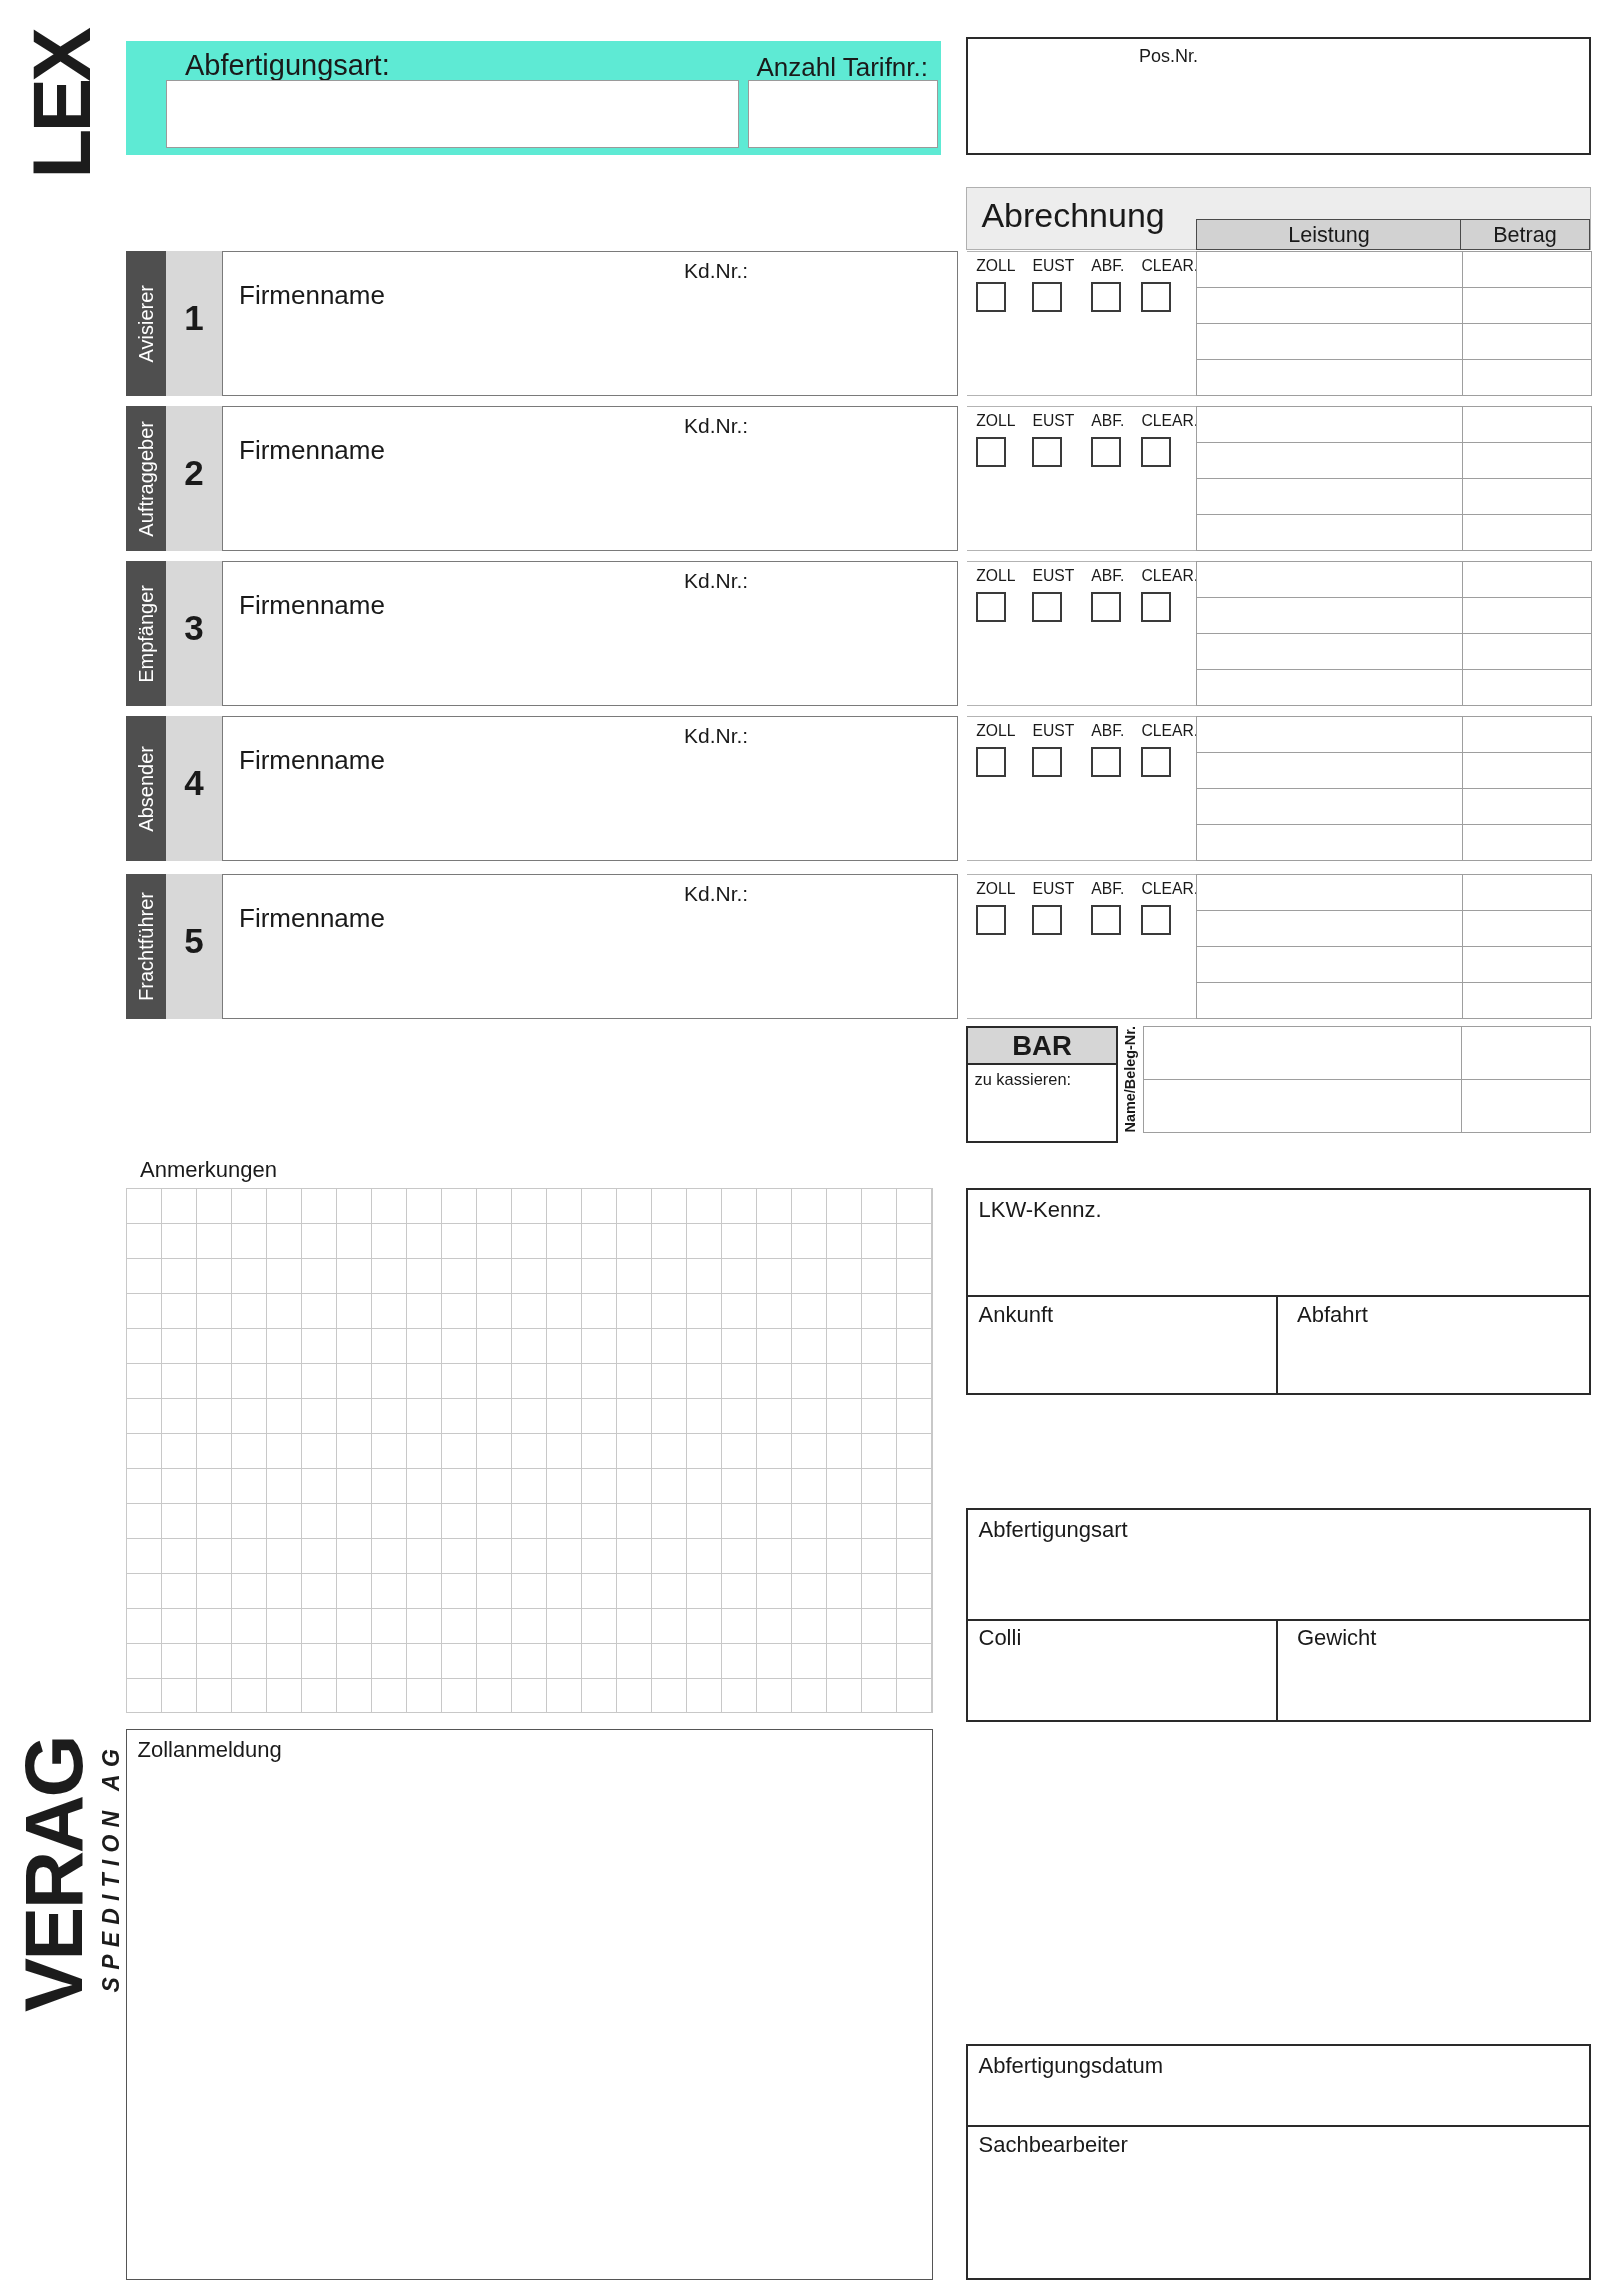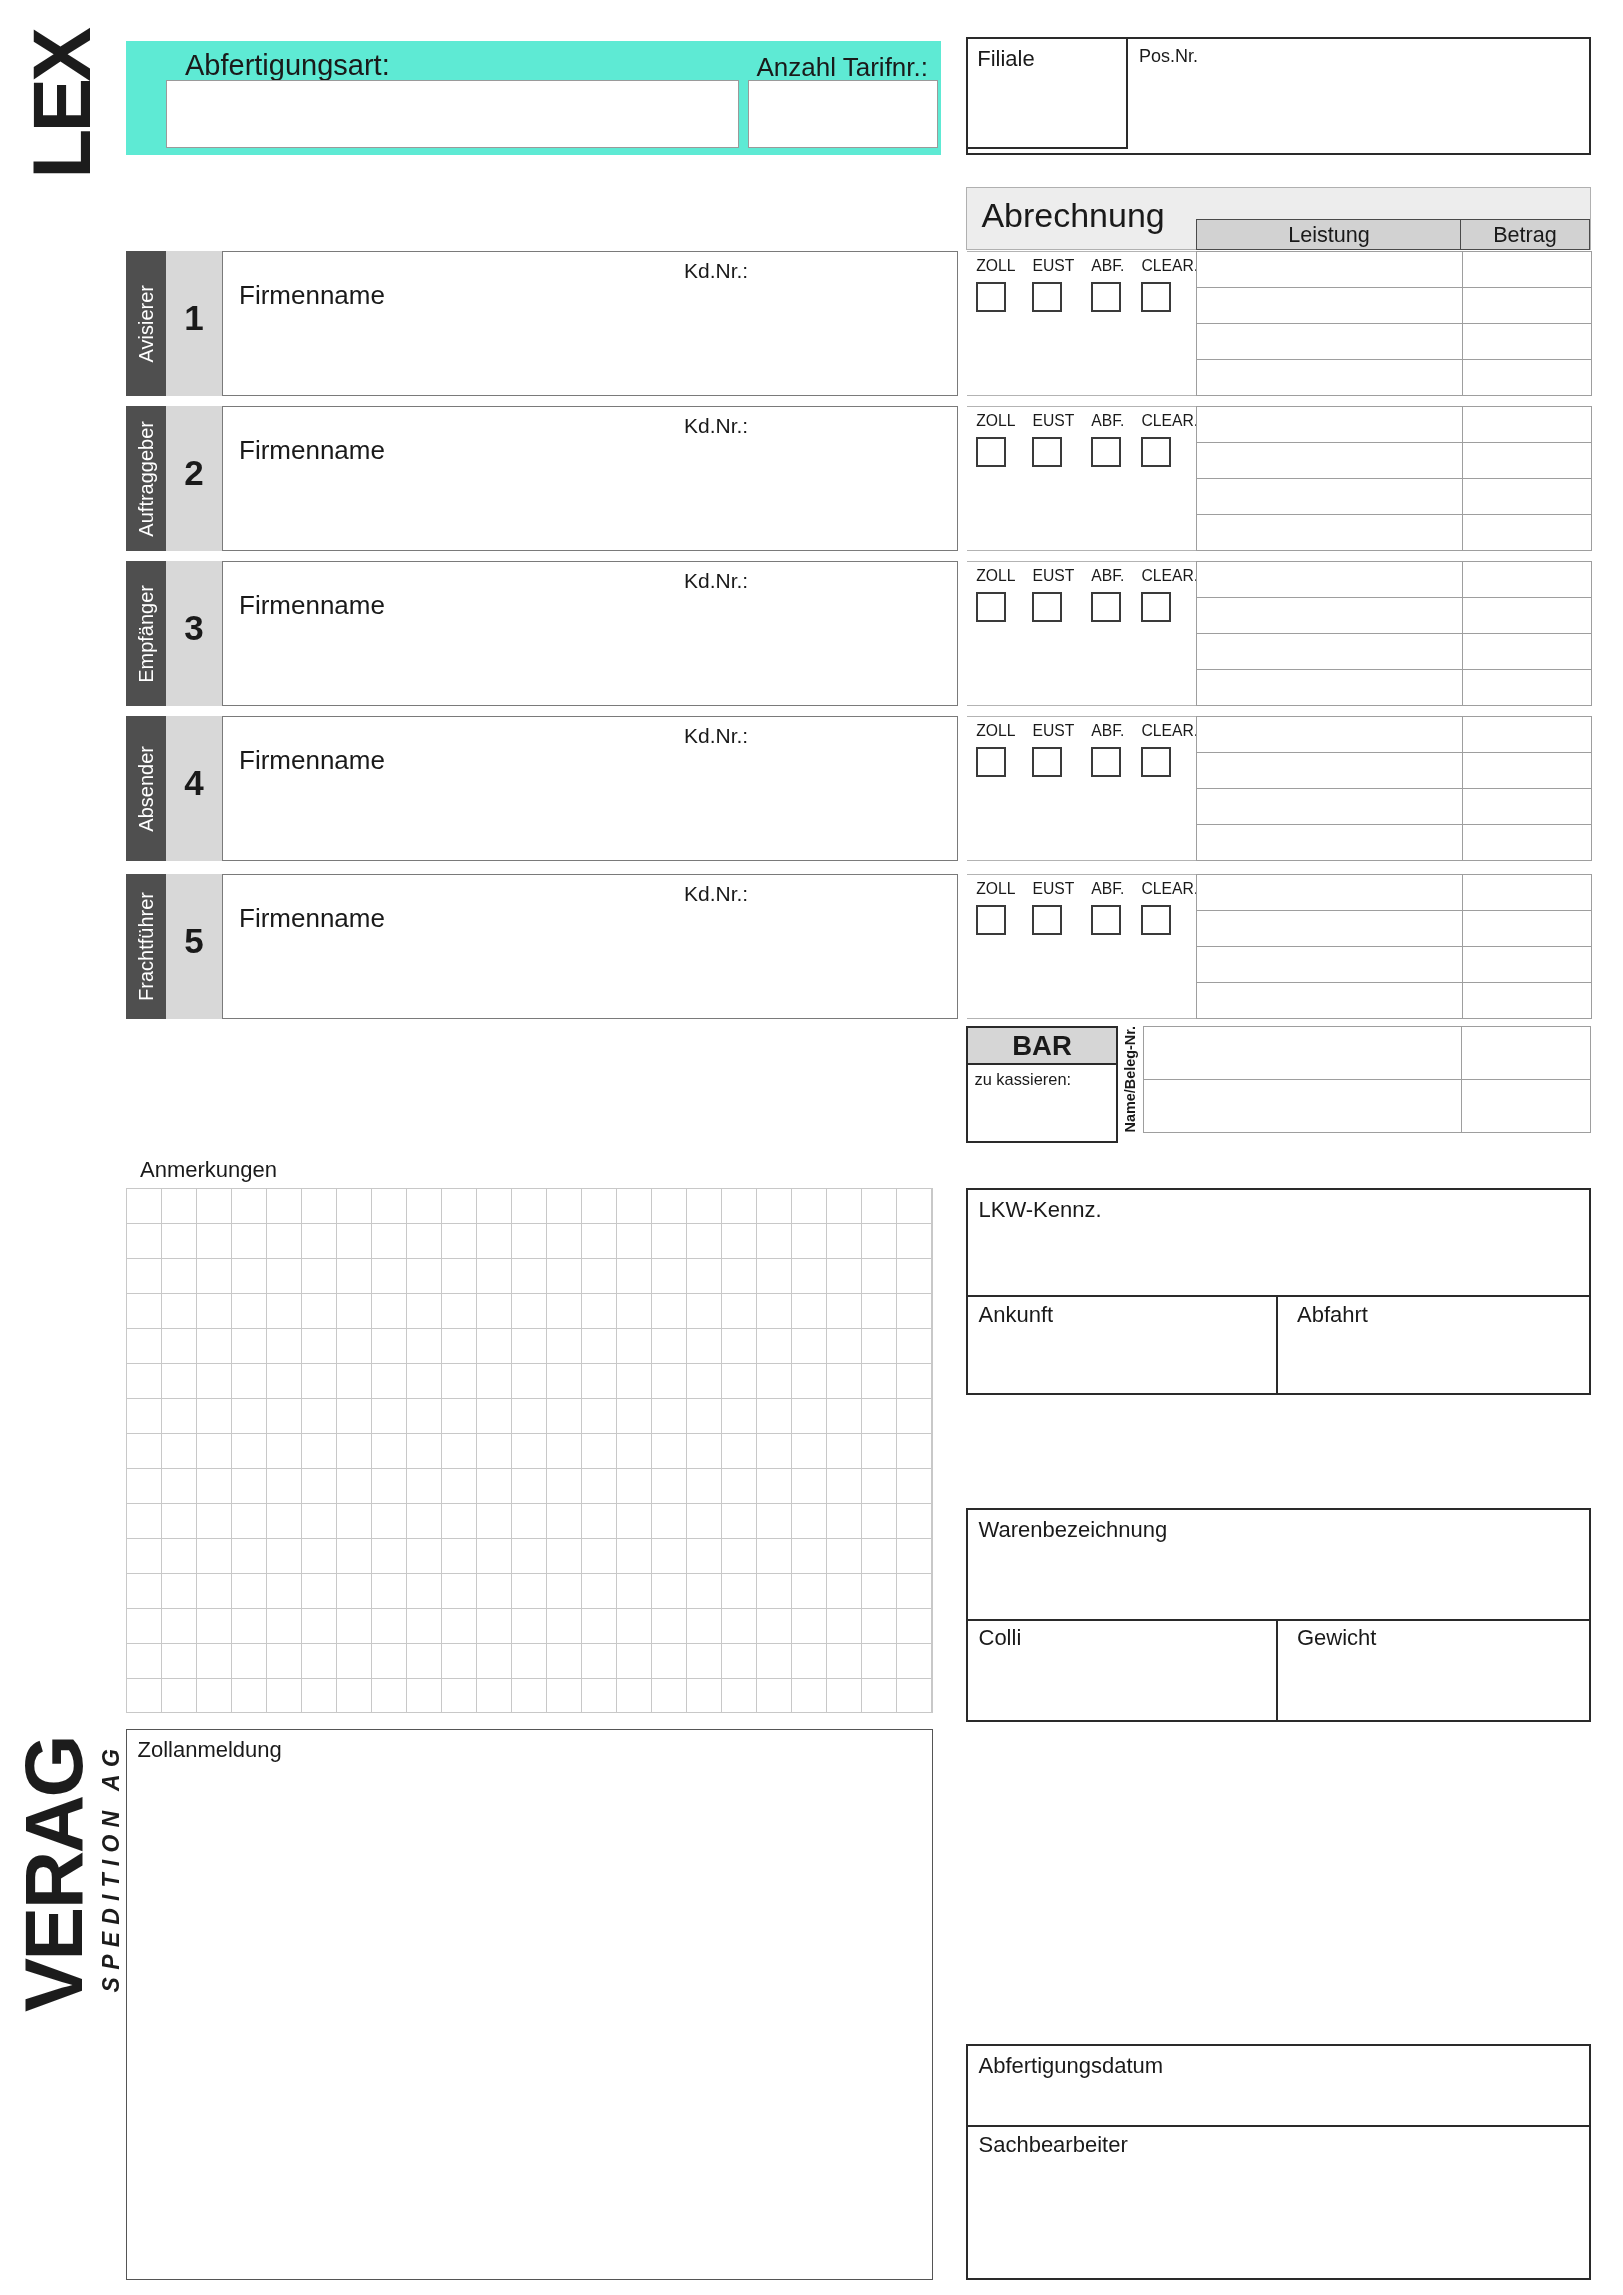--- a/index.html
+++ b/index.html
@@ -112,23 +112,20 @@
   <div class="verag-sub">SPEDITION AG</div>
 
   <div class="head-panel">
     <span class="abfart-label">Abfertigungsart:</span>
     <div class="abfart-input"></div>
     <span class="tarif-label">Anzahl Tarifnr.:</span>
     <div class="tarif-input"></div>
   </div>
 
   <div class="filiale-box">
-    <div class="filiale-cell">
-      <span class="filiale-label">Filiale</span>
-    </div>
     <span class="posnr-label">Pos.Nr.</span>
   </div>
 
   <div class="abrech-panel">
     <span class="abrech-title">Abrechnung</span>
     <div class="col-head col-leistung">Leistung</div>
     <div class="col-head col-betrag">Betrag</div>
   </div>
 
   <div class="party-row" style="top:251px">
@@ -391,21 +388,21 @@
 
   <div class="rbox lkw-box">
     <span class="box-label">LKW-Kennz.</span>
     <div class="hdiv" style="top:105px"></div>
     <div class="vdiv" style="left:308px; top:105px; bottom:0"></div>
     <span class="box-label" style="left:10.5px; top:112px">Ankunft</span>
     <span class="box-label" style="left:329px; top:112px">Abfahrt</span>
   </div>
 
   <div class="rbox ware-box">
-    <span class="box-label">Warenbezeichnung</span>
+    <span class="box-label">Abfertigungsart</span>
     <div class="hdiv" style="top:109px"></div>
     <div class="vdiv" style="left:308px; top:109px; bottom:0"></div>
     <span class="box-label" style="left:10.5px; top:115px">Colli</span>
     <span class="box-label" style="left:329px; top:115px">Gewicht</span>
   </div>
 
   <div class="zoll-box">
     <span class="box-label">Zollanmeldung</span>
   </div>
 

